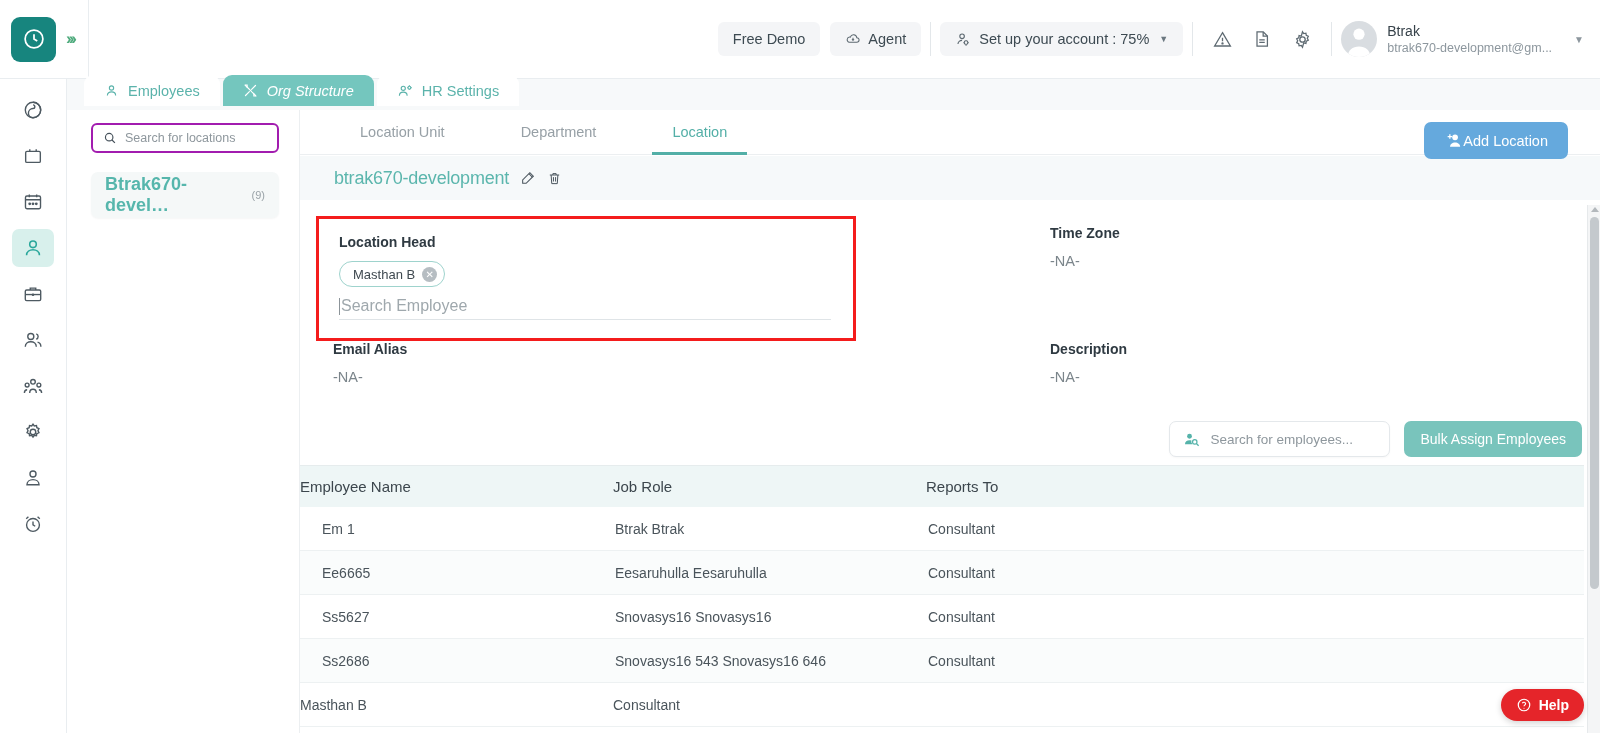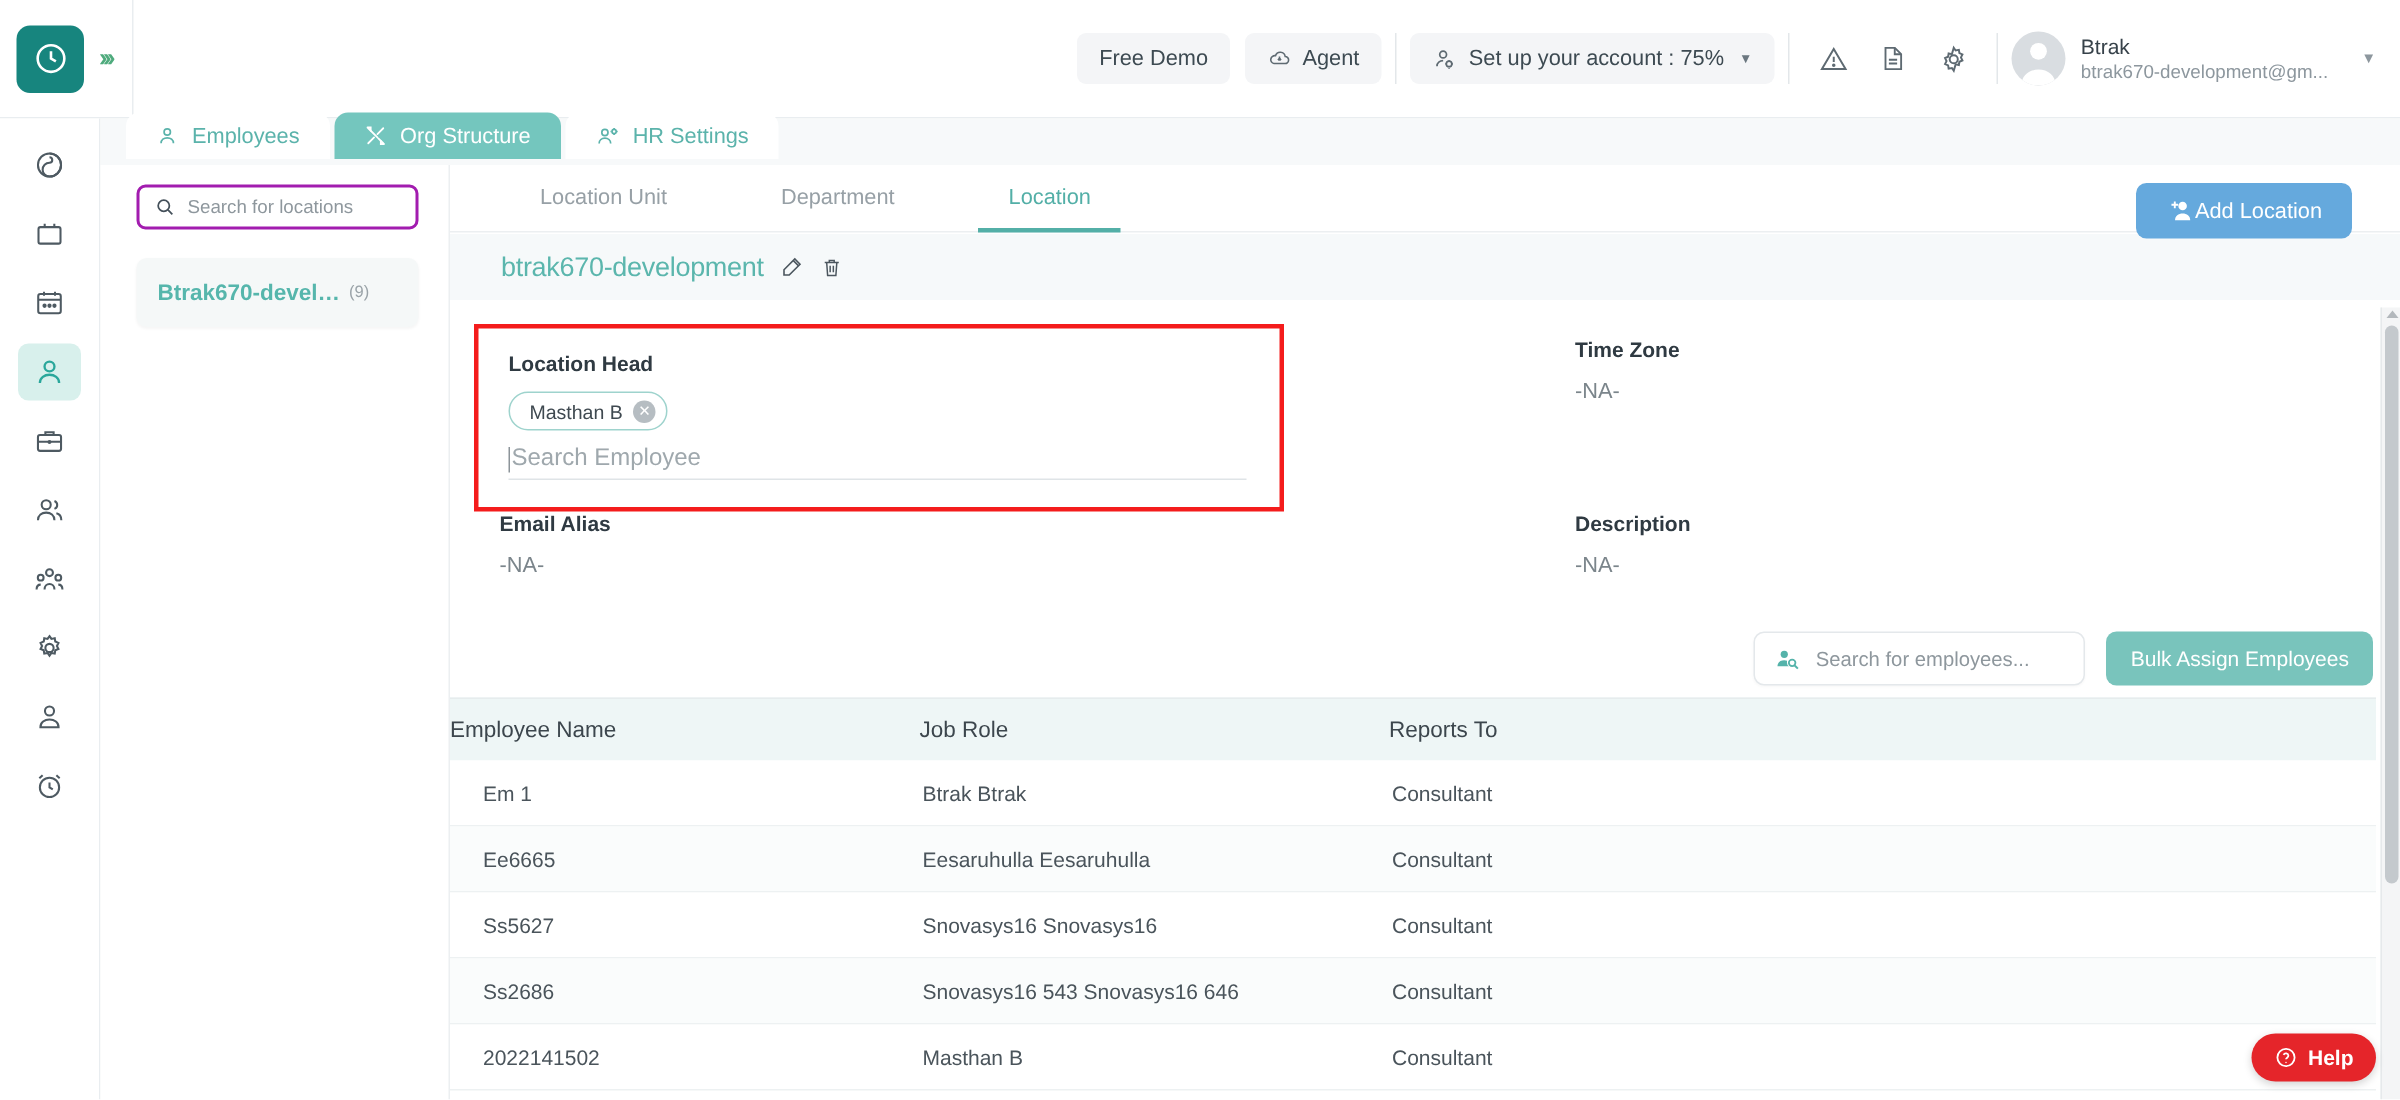--- a/index.html
+++ b/index.html
@@ -65,21 +65,21 @@
     background:#f7f9fa;
   }
   .tabs-wrap { position:absolute; top:75px; left:84px; display:flex; align-items:flex-end; gap:3px; z-index:5; }
   .tab {
     height:31px; border-radius:9px 9px 0 0;
     display:flex; align-items:center; gap:9px;
     padding:0 20px; font-size:14.5px; color:#5bb3ab; background:#fff; cursor:pointer;
     white-space:nowrap;
     text-align:center;
   }
-  .tab.active { background:#74c6be; color:#fff; }
+  .tab.active { background:#74c6be; color:#fff;font-style:italic; }
 
   
   .locpanel {
     position:absolute; top:110px; left:67px; width:233px; height:623px;
     background:#fff; border-right:1px solid #eceff1;
   }
   .loc-search {
     position:absolute; top:13px; left:24px; width:188px; height:30px;
     border:2px solid #a21caf; border-radius:6px; background:#fff;
     display:flex; align-items:center; gap:8px; padding:0 10px;
@@ -88,21 +88,21 @@
     border:none; outline:none; font-size:12.5px; color:#5d686f;
     font-family:"Liberation Sans", sans-serif; width:140px; background:transparent;
   }
   .loc-search input::placeholder { color:#8e979d; }
   .loc-item {
     position:absolute; top:62px; left:24px; width:188px; height:46px;
     background:#f5f8f8; border-radius:7px;
     display:flex; align-items:center; padding:0 14px; gap:6px; cursor:pointer;
     box-shadow:0 1px 2px rgba(0,0,0,0.04);
   }
-  .loc-item-name { font-size:15px; color:#56b6ac; font-weight:700; }
+  .loc-item-name { font-size:18px; color:#56b6ac; font-weight:700; }
   .loc-item-count { font-size:11px; color:#9aa3a8; }
 
   
   .content { position:absolute; top:110px; left:300px; width:1300px; height:623px; background:#fff; }
 
   .subtabs {
     position:absolute; top:0; left:0; width:1300px; height:45px;
     background:#fff; border-bottom:1px solid #eceff1; display:flex; align-items:center;
   }
   .subtab {
@@ -540,21 +540,20 @@
         <div class="c3">Consultant</div>
         <div class="c4"></div>
       </div>
       <div class="tbl-row alt">
         <div class="c1">Ss2686</div>
         <div class="c2">Snovasys16 543 Snovasys16 646</div>
         <div class="c3">Consultant</div>
         <div class="c4"></div>
       </div>
       <div class="tbl-row">
-        <div class="c1">2022141502</div>
         <div class="c2">Masthan B</div>
         <div class="c3">Consultant</div>
         <div class="c4"></div>
       </div>
     </div>
   </div>
 
   <div class="vscroll">
     <div class="vscroll-arrow"></div>
     <div class="vscroll-thumb"></div>

